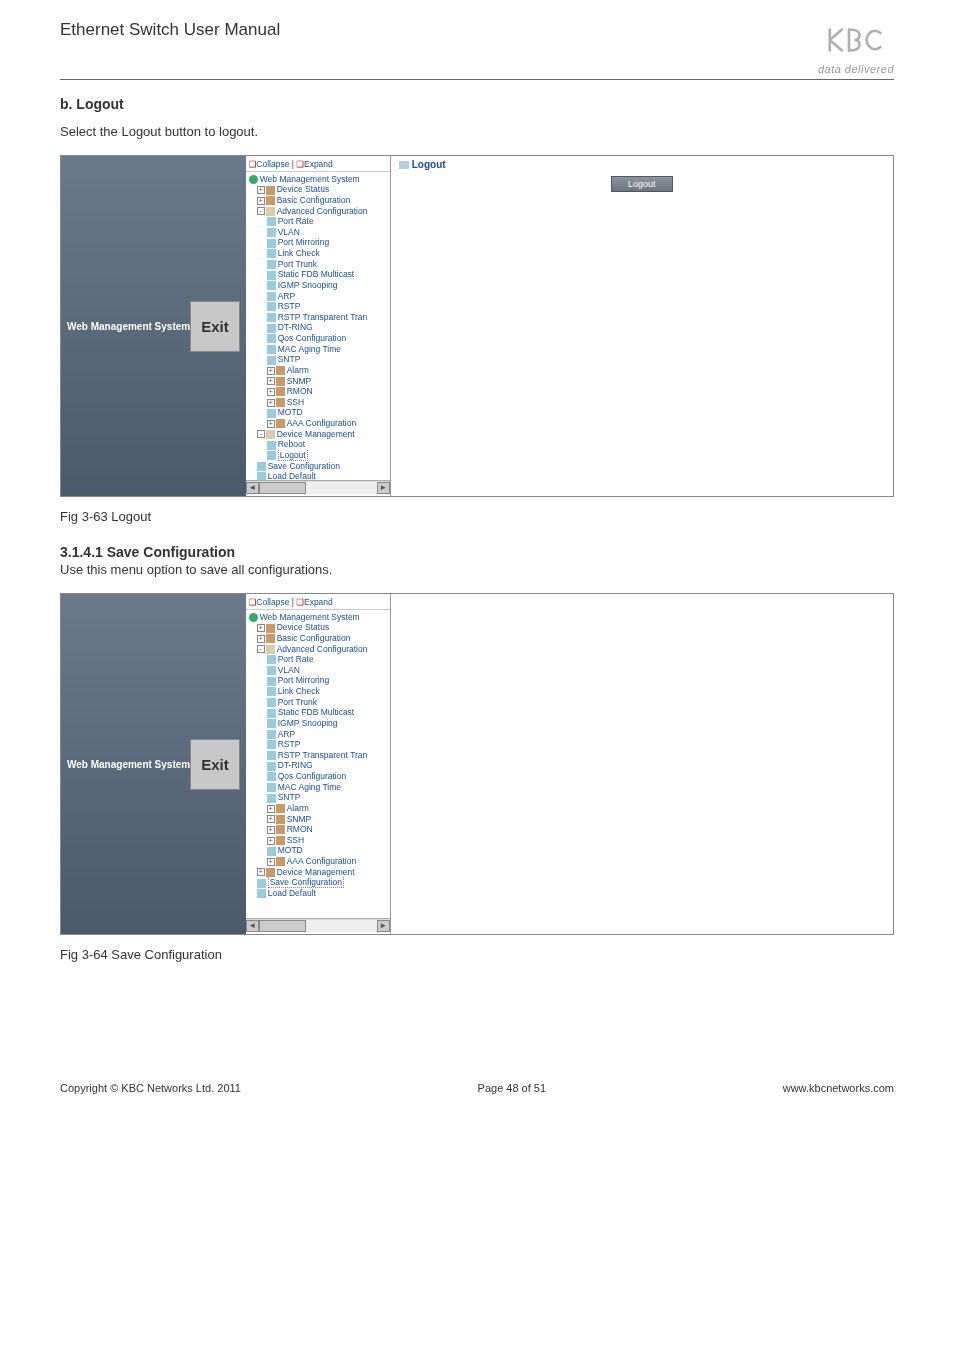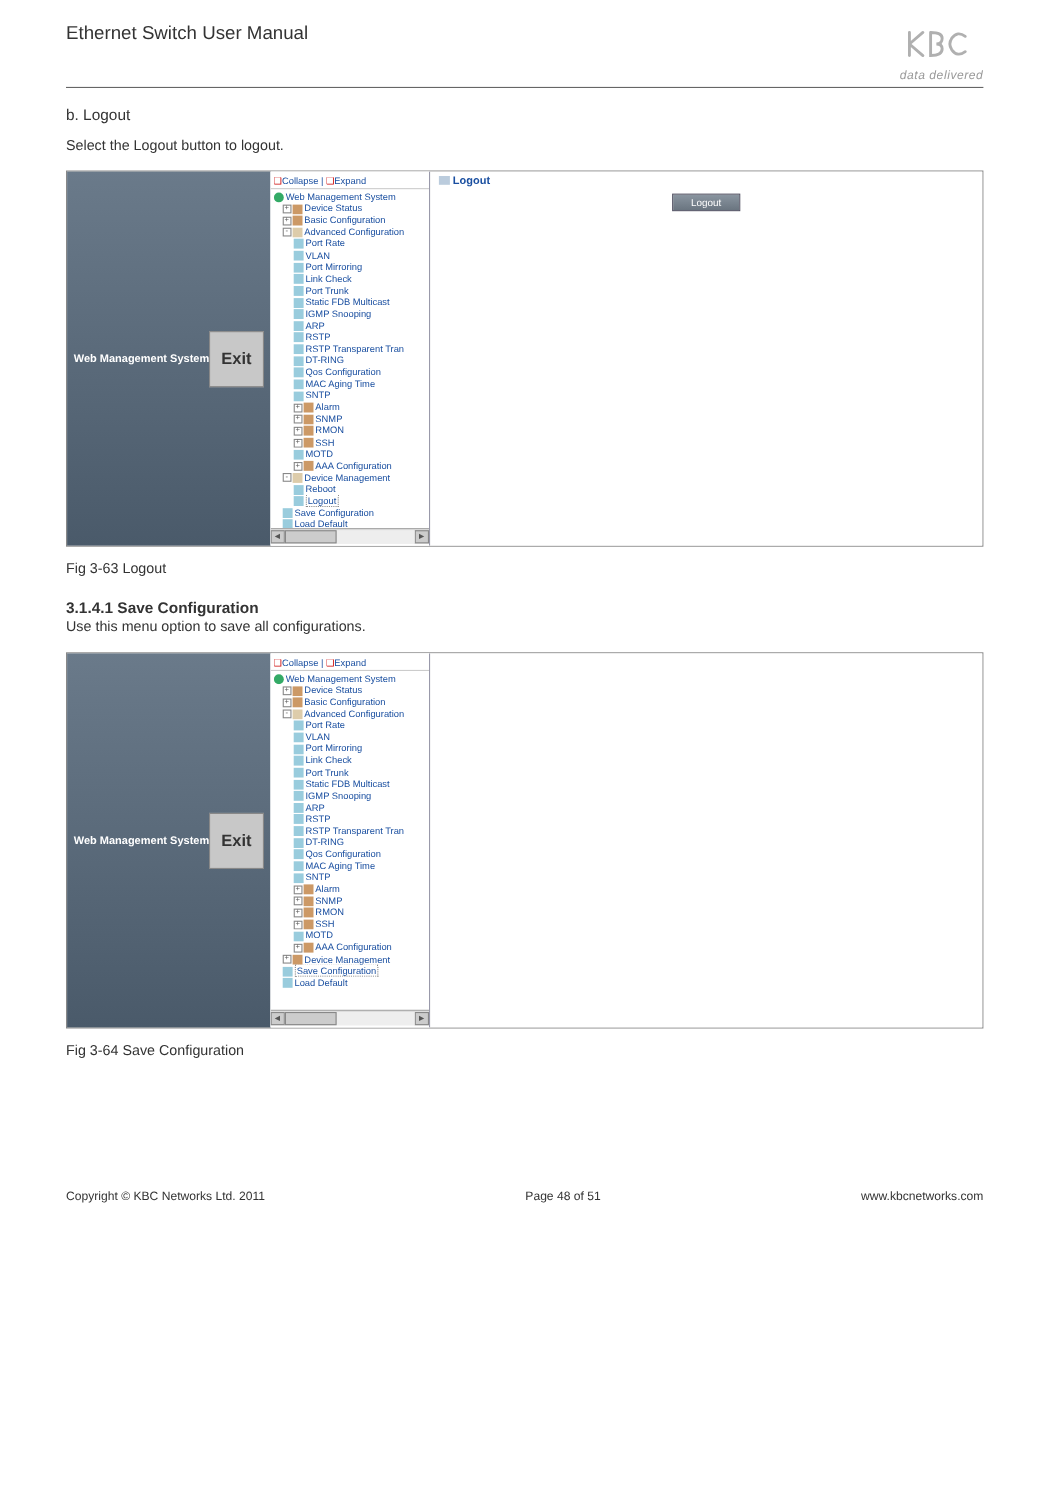--- a/index.html
+++ b/index.html
@@ -1,24 +1,24 @@
 <!DOCTYPE html>
 <html><head>
 <meta charset="utf-8">
 <style>
 *{box-sizing:border-box;margin:0;padding:0}
 body{font-family:Verdana,Arial,sans-serif;font-size:12px;color:#333;background:#fff;width:954px;margin:0 auto;padding:20px 60px}
 .header{display:flex;justify-content:space-between;align-items:flex-start;margin-bottom:4px}
 .header-left{flex:1}
 .manual-title{font-size:17px;color:#333;font-weight:normal;margin-bottom:2px}
-.logo-area{text-align:left}
+.logo-area{text-align:center}
 .logo-svg{width:70px;height:40px}
 .logo-text{font-size:11px;font-style:italic;color:#999;letter-spacing:0.5px}
 .hr-line{border:none;border-top:1px solid #666;margin-bottom:16px}
-.section-heading{font-size:14px;font-weight:normal;margin:12px 0}
+.section-heading{font-size:14px;font-weight:bold;margin:12px 0}
 .body-text{font-size:13px;margin-bottom:16px}
 .sub-heading{font-size:14px;font-weight:bold;margin:12px 0 2px}
 .fig-caption{font-size:13px;margin:12px 0 20px}
 .screenshot{border:1px solid #888;background:#fff;position:relative;margin:6px 0}
 .ss-titlebar{background:linear-gradient(#6a7a8a,#4a5a6a);color:#fff;font-size:10px;font-weight:bold;padding:3px 6px;display:flex;justify-content:space-between;align-items:center}
 .exit-btn{background:#c8c8c8;color:#333;border:1px solid #888;font-size:15px;padding:16px 10px;cursor:pointer}
 .ss-gap{height:8px;background:#ddd;border-top:1px solid #aaa;border-bottom:1px solid #aaa}
 .ss-body{display:flex;background:#fff}
 .tree-panel{width:145px;border-right:1px solid #99a;font-size:8.5px;line-height:1.25;background:#fff;padding:2px 0;overflow:hidden}
 .tree-controls{color:#1a4fa0;font-size:8.5px;padding:1px 3px;border-bottom:1px solid #ccc}

